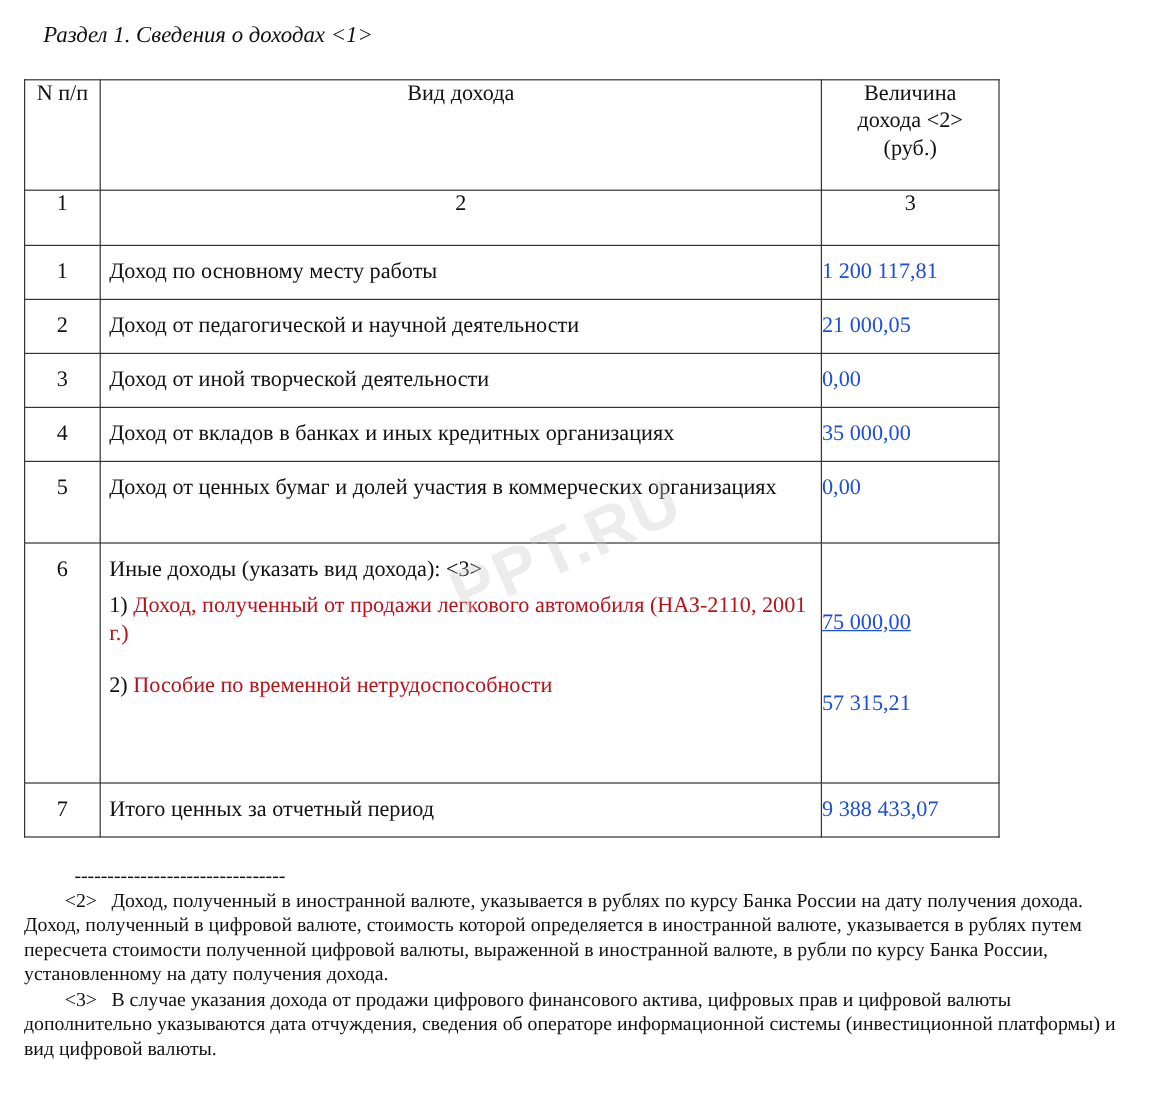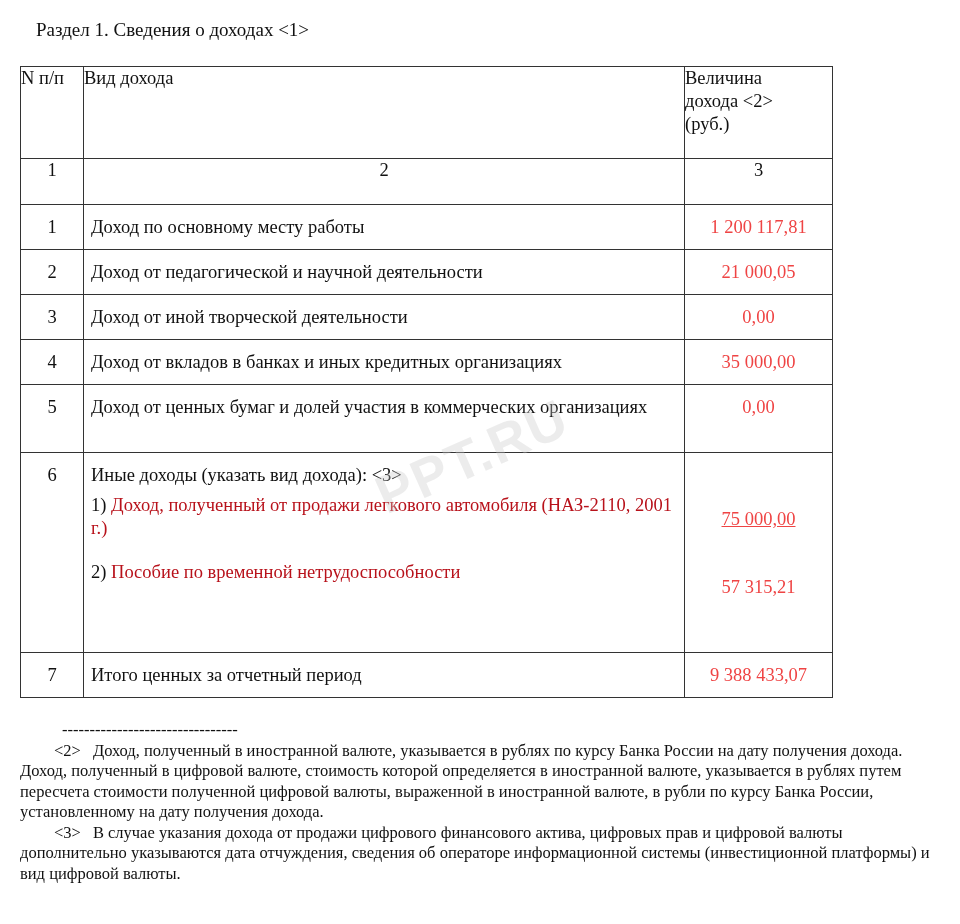--- a/index.html
+++ b/index.html
@@ -15,20 +15,21 @@
       font-family: "Liberation Serif", "DejaVu Serif", serif;
       color: #111111;
       font-size: 18px;
     }
     .section-title {
       position: absolute;
       left: 36px;
       top: 18px;
       font-size: 19px;
       line-height: 24px;
+      font-style: italic;
     }
     table.income {
       position: absolute;
       left: 20px;
       top: 66px;
       width: 812px;
       border-collapse: collapse;
       table-layout: fixed;
     }
     table.income td, table.income th {
@@ -36,27 +37,27 @@
       font-weight: normal;
       font-size: 18.5px;
       line-height: 23px;
       vertical-align: top;
       padding: 0;
     }
     col.c1 { width: 63px; }
     col.c2 { width: 601px; }
     col.c3 { width: 148px; }
 
-    .hdr th { height: 92px; padding-top: 12px; box-sizing: border-box; text-align: left; }
+    .hdr th { height: 92px; padding-top: 12px; box-sizing: border-box; text-align: center; }
     .colnum td { height: 45px; text-align: center; vertical-align: middle; }
 
     tr.row td { height: 44px; vertical-align: middle; }
     tr.row td.num { text-align: center; }
     tr.row td.name { padding-left: 7px; }
-    tr.row td.val { text-align: center; color: #ef4444; }
+    tr.row td.val { color: #1d4ed8; }
 
     tr.row-tall td { height: 68px; vertical-align: top; padding-top: 11px; box-sizing: border-box; }
     tr.row-other td { height: 200px; vertical-align: top; padding-top: 11px; box-sizing: border-box; }
 
     .sub { display: block; }
     .sub-gap1 { margin-top: 7px; }
     .sub-gap2 { margin-top: 21px; }
     .red { color: #b8121b; }
 
     .val-stack span { display: block; }

